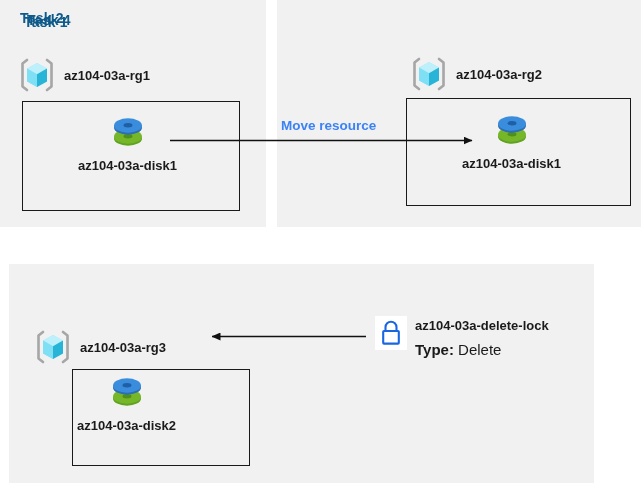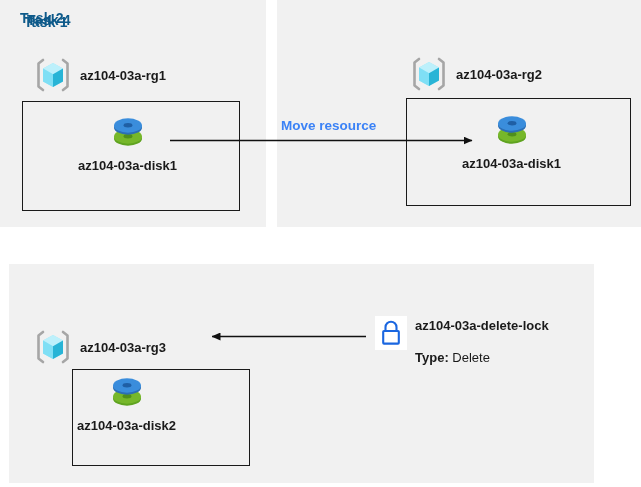--- a/index.html
+++ b/index.html
@@ -43,21 +43,21 @@
     display: flex;
     align-items: center;
     gap: 8px;
     white-space: nowrap;
   }
   .rg-label {
     font-size: 13px;
     font-weight: bold;
     color: #1a1a1a;
   }
-  #rg-task1 { left: 34px; top: 56px; }
+  #rg-task1 { left: 18px; top: 56px; }
   #rg-task2 { left: 410px; top: 55px; }
   #rg-task3 { left: 34px; top: 328px; }
 
   .rg-icon { width: 38px; height: 38px; display: block; }
 
   
   .inner-box {
     position: absolute;
     border: 1.6px solid #1a1a1a;
     background: transparent;
@@ -120,24 +120,24 @@
   }
   .lock-icon { width: 26px; height: 28px; display: block; }
   .lock-text { padding-top: 2px; line-height: 1.25; }
   .lock-name {
     font-size: 13px;
     font-weight: bold;
     color: #1a1a1a;
     display: block;
   }
   .lock-type-line {
-    font-size: 13px;
+    font-size: 15px;
     color: #1a1a1a;
     display: block;
-    margin-top: 16px;
+    margin-top: 7px;
   }
   .lock-type-key { font-weight: bold; }
   .lock-type-val { font-weight: normal; }
 </style>
 </head>
 <body>
 
 <div class="panel" id="panel-task1"></div>
 
 <div class="panel-title" id="title-task1">Task 1</div>

